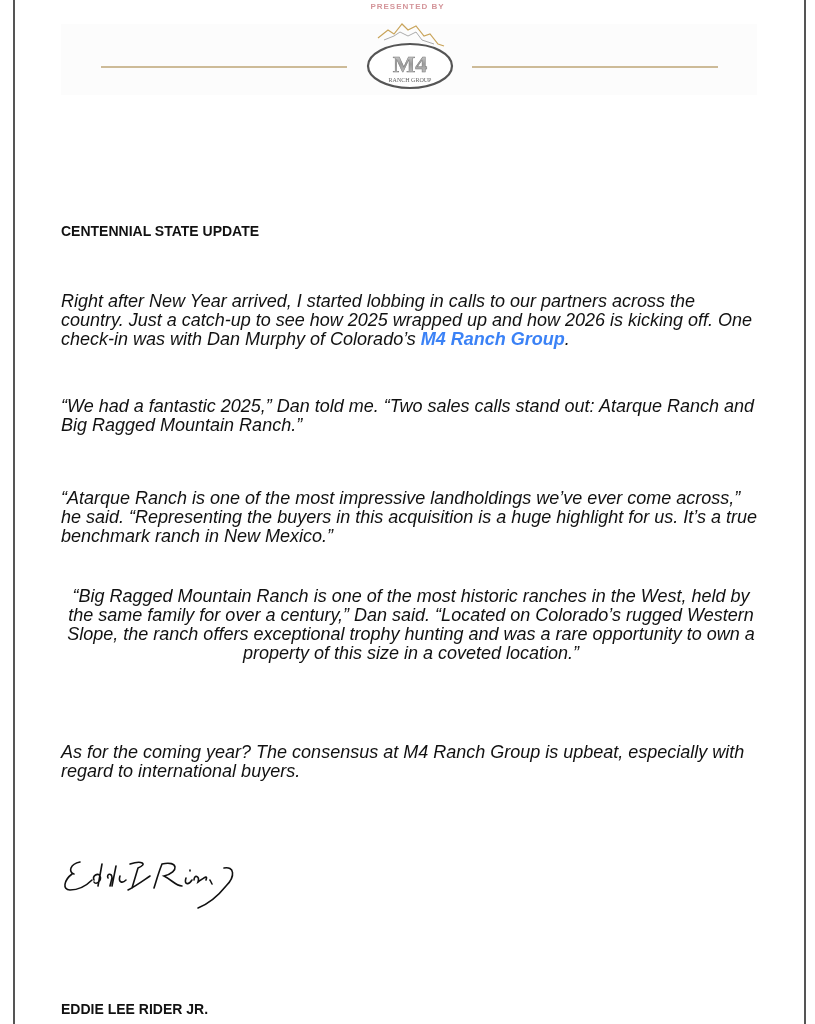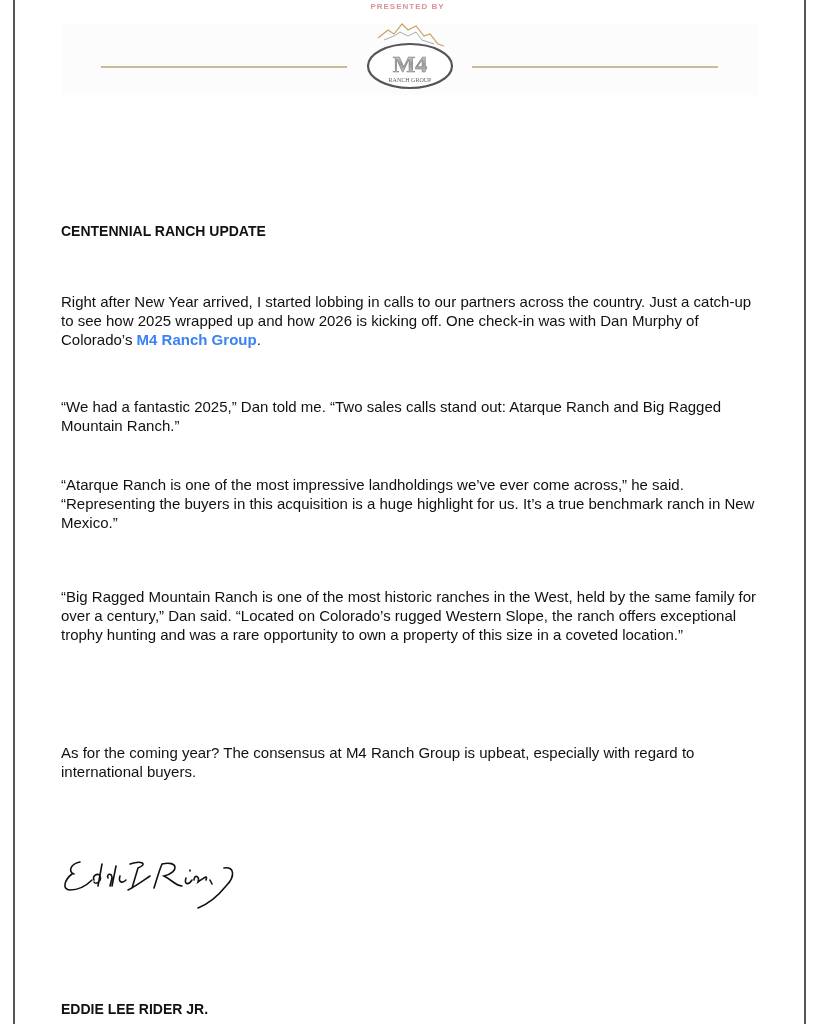--- a/index.html
+++ b/index.html
@@ -10,21 +10,21 @@
             box-sizing: border-box; background: #ffffff; }
     .header-box { position: absolute; left: 61px; top: 24px; width: 696px; height: 71px;
                   background: #fcfcfc; }
     .presented { position: absolute; left: 0; top: 2px; width: 815px; text-align: center;
                  font-size: 8px; font-weight: bold; letter-spacing: 1px; color: #d4959a; }
     .rule { position: absolute; top: 66px; height: 2px; background: #cdbb98; }
     .rule.left { left: 101px; width: 246px; }
     .rule.right { left: 472px; width: 246px; }
     .logo { position: absolute; left: 364px; top: 16px; width: 92px; height: 76px; }
     .heading { position: absolute; left: 61px; top: 223px; font-size: 14px; font-weight: bold; }
-    .para { position: absolute; left: 61px; width: 700px; font-size: 15px; line-height: 19px; margin: 0; }
+    .para { position: absolute; left: 61px; width: 700px; font-size: 18px; line-height: 19px; margin: 0; font-style: italic; }
     .link { color: #3b82f6; font-weight: bold; }
     .sig { position: absolute; left: 58px; top: 850px; width: 180px; height: 64px; }
     .signer { position: absolute; left: 61px; top: 1001px; font-size: 14px; font-weight: bold; }
   </style>
 </head>
 <body>
 
 <div class="page"></div>
 
 <div class="header-box"></div>
@@ -40,31 +40,31 @@
       <stop offset="1" stop-color="#cfcfcf"></stop>
     </linearGradient>
   </defs>
   <polyline points="14,22 24,14 30,18 38,8 44,14 52,10 60,20 66,18 74,28 80,30" fill="none" stroke="#c9a45a" stroke-width="1.2"></polyline>
   <polyline points="20,24 30,20 36,16 44,20 52,16 58,24 70,28" fill="none" stroke="#888" stroke-width="0.7"></polyline>
   <ellipse cx="46" cy="50" rx="42" ry="22" fill="#ffffff" stroke="#555" stroke-width="2.2"></ellipse>
   <text x="46" y="56" text-anchor="middle" font-family="Liberation Serif, serif" font-weight="bold" font-size="24" fill="url(#silver)" stroke="#777" stroke-width="0.5">M4</text>
   <text x="46" y="66" text-anchor="middle" font-family="Liberation Serif, serif" font-size="6" fill="#666">RANCH GROUP</text>
 </svg>
 
-<div class="heading">CENTENNIAL RANCH UPDATE</div>
+<div class="heading">CENTENNIAL STATE UPDATE</div>
 
 <p class="para" style="top:292px;">
   <span>Right after New Year arrived, I started lobbing in calls to our partners across the country. Just a catch-up to see how 2025 wrapped up and how 2026 is kicking off. One check-in was with Dan Murphy of Colorado’s </span><span class="link">M4 Ranch Group</span><span>.</span>
 </p>
 
 <p class="para" style="top:397px;">“We had a fantastic 2025,” Dan told me. “Two sales calls stand out: Atarque Ranch and Big Ragged Mountain Ranch.”</p>
 
-<p class="para" style="top:475px;">“Atarque Ranch is one of the most impressive landholdings we’ve ever come across,” he said. “Representing the buyers in this acquisition is a huge highlight for us. It’s a true benchmark ranch in New Mexico.”</p>
+<p class="para" style="top:489px;">“Atarque Ranch is one of the most impressive landholdings we’ve ever come across,” he said. “Representing the buyers in this acquisition is a huge highlight for us. It’s a true benchmark ranch in New Mexico.”</p>
 
-<p class="para" style="top:587px;">“Big Ragged Mountain Ranch is one of the most historic ranches in the West, held by the same family for over a century,” Dan said. “Located on Colorado’s rugged Western Slope, the ranch offers exceptional trophy hunting and was a rare opportunity to own a property of this size in a coveted location.”</p>
+<p class="para" style="top:587px;text-align:center;">“Big Ragged Mountain Ranch is one of the most historic ranches in the West, held by the same family for over a century,” Dan said. “Located on Colorado’s rugged Western Slope, the ranch offers exceptional trophy hunting and was a rare opportunity to own a property of this size in a coveted location.”</p>
 
 <p class="para" style="top:743px;">As for the coming year? The consensus at M4 Ranch Group is upbeat, especially with regard to international buyers.</p>
 
 <svg class="sig" viewBox="0 0 180 64">
   <g fill="none" stroke="#111" stroke-width="1.6" stroke-linecap="round">
     <path d="M22,12 C12,14 10,22 16,24 M14,24 C6,30 4,40 12,40 C22,40 30,34 34,30"></path>
     <path d="M36,30 C34,26 40,22 42,26 C44,30 38,36 36,32 M44,14 L40,36"></path>
     <path d="M50,28 C48,24 54,22 54,28 L52,36 M58,16 L54,36"></path>
     <path d="M62,26 C60,32 64,34 68,30"></path>
     <path d="M72,14 C84,10 90,14 80,18 M80,18 L74,38 M70,40 C78,36 86,30 92,26"></path>

